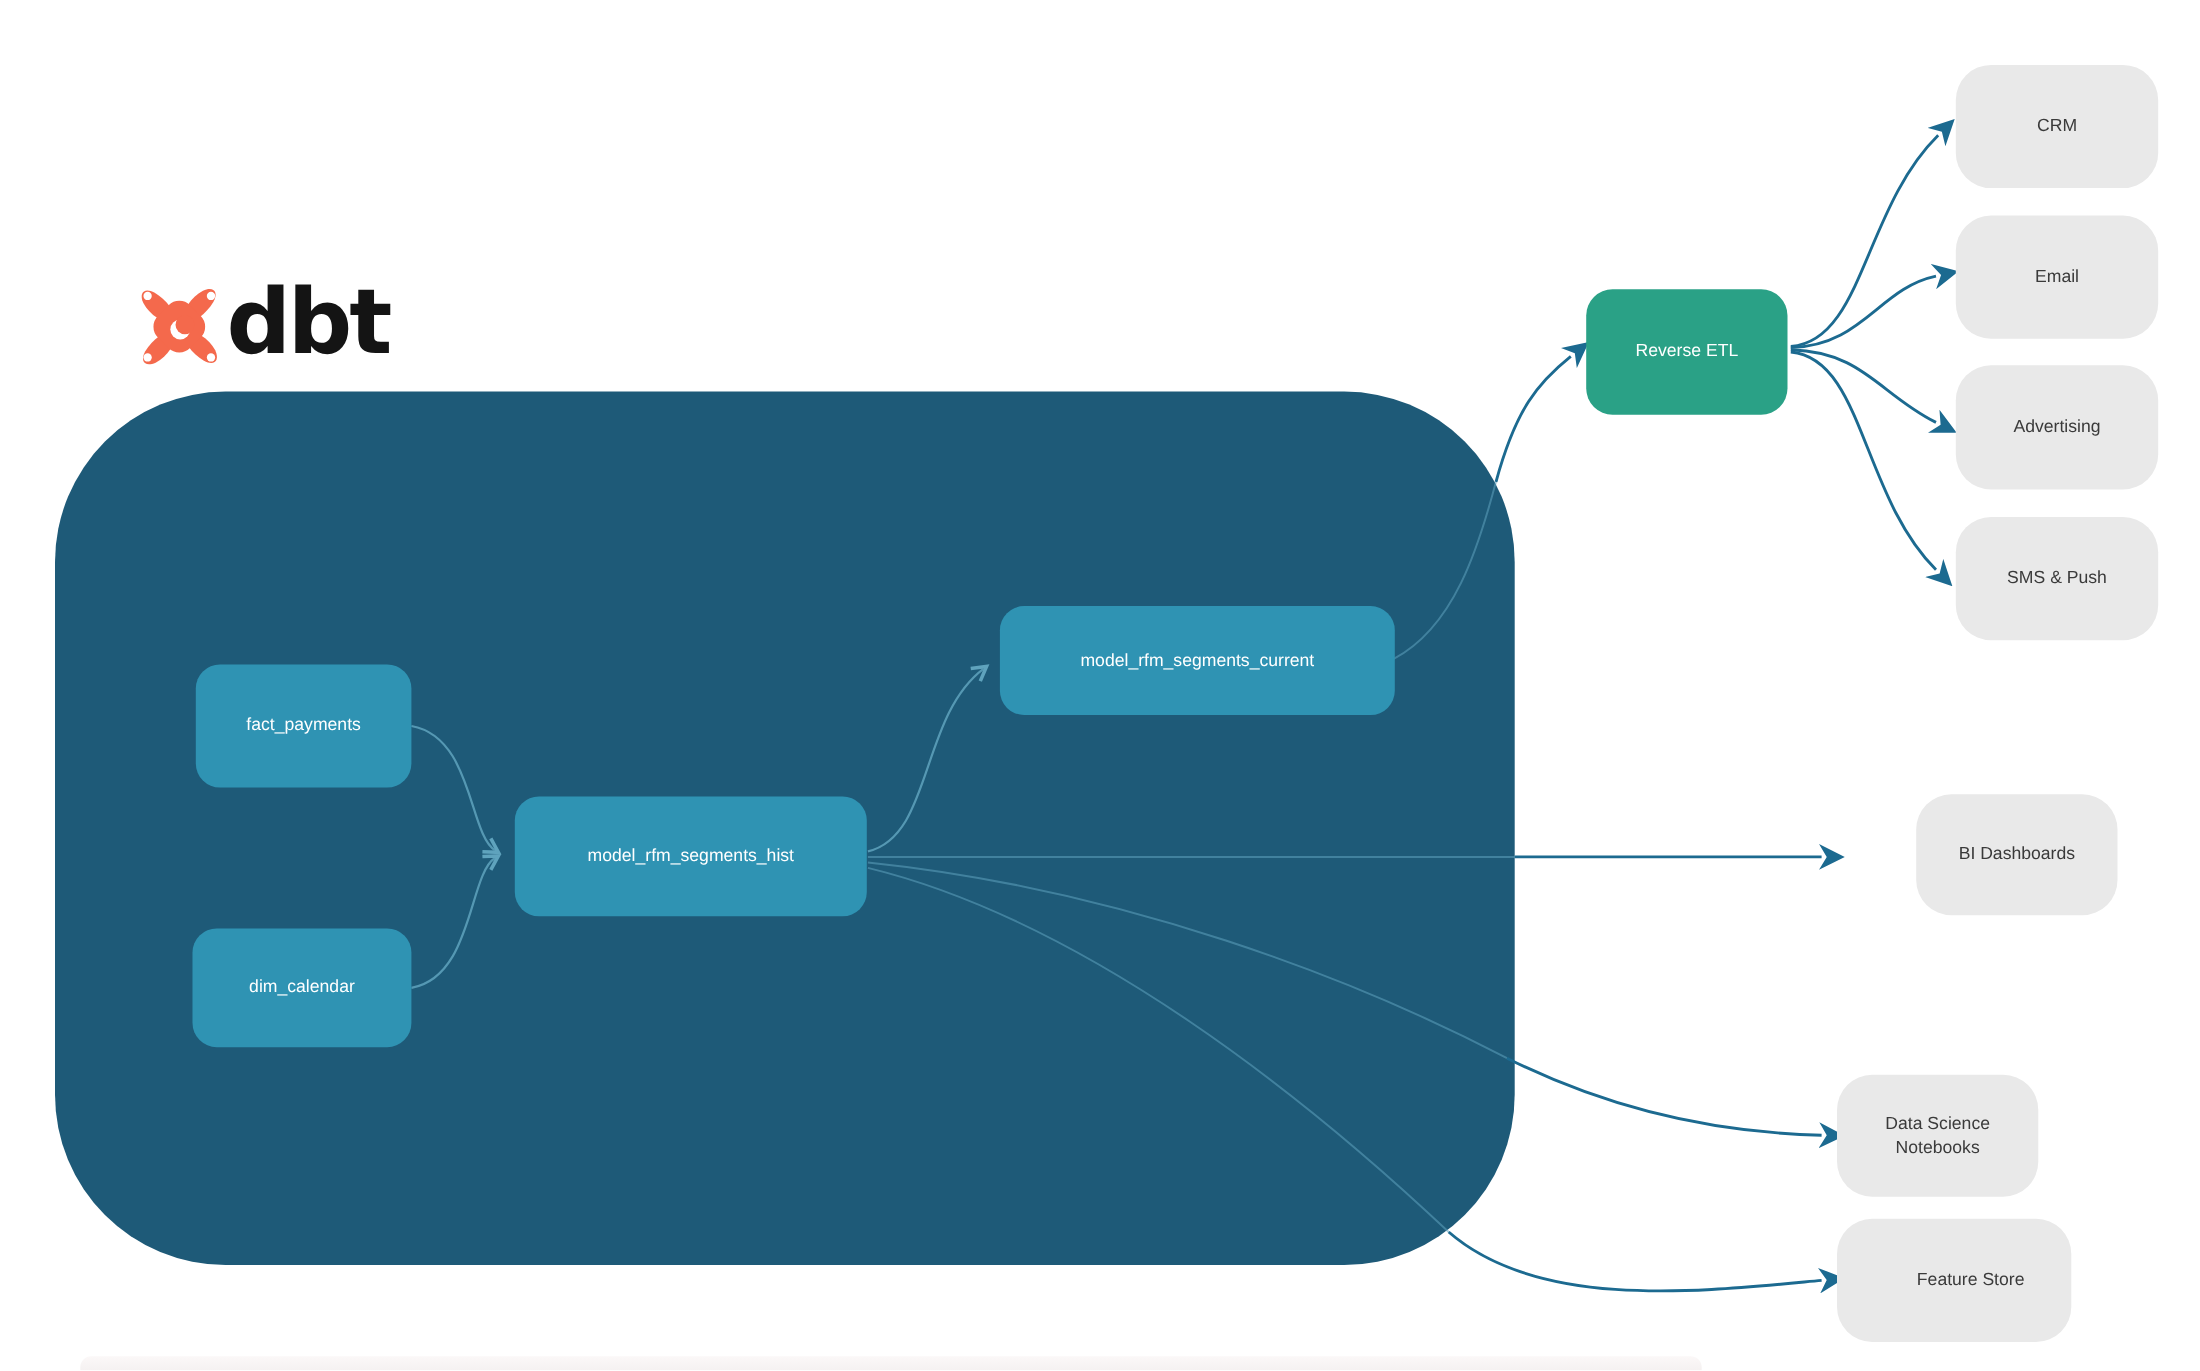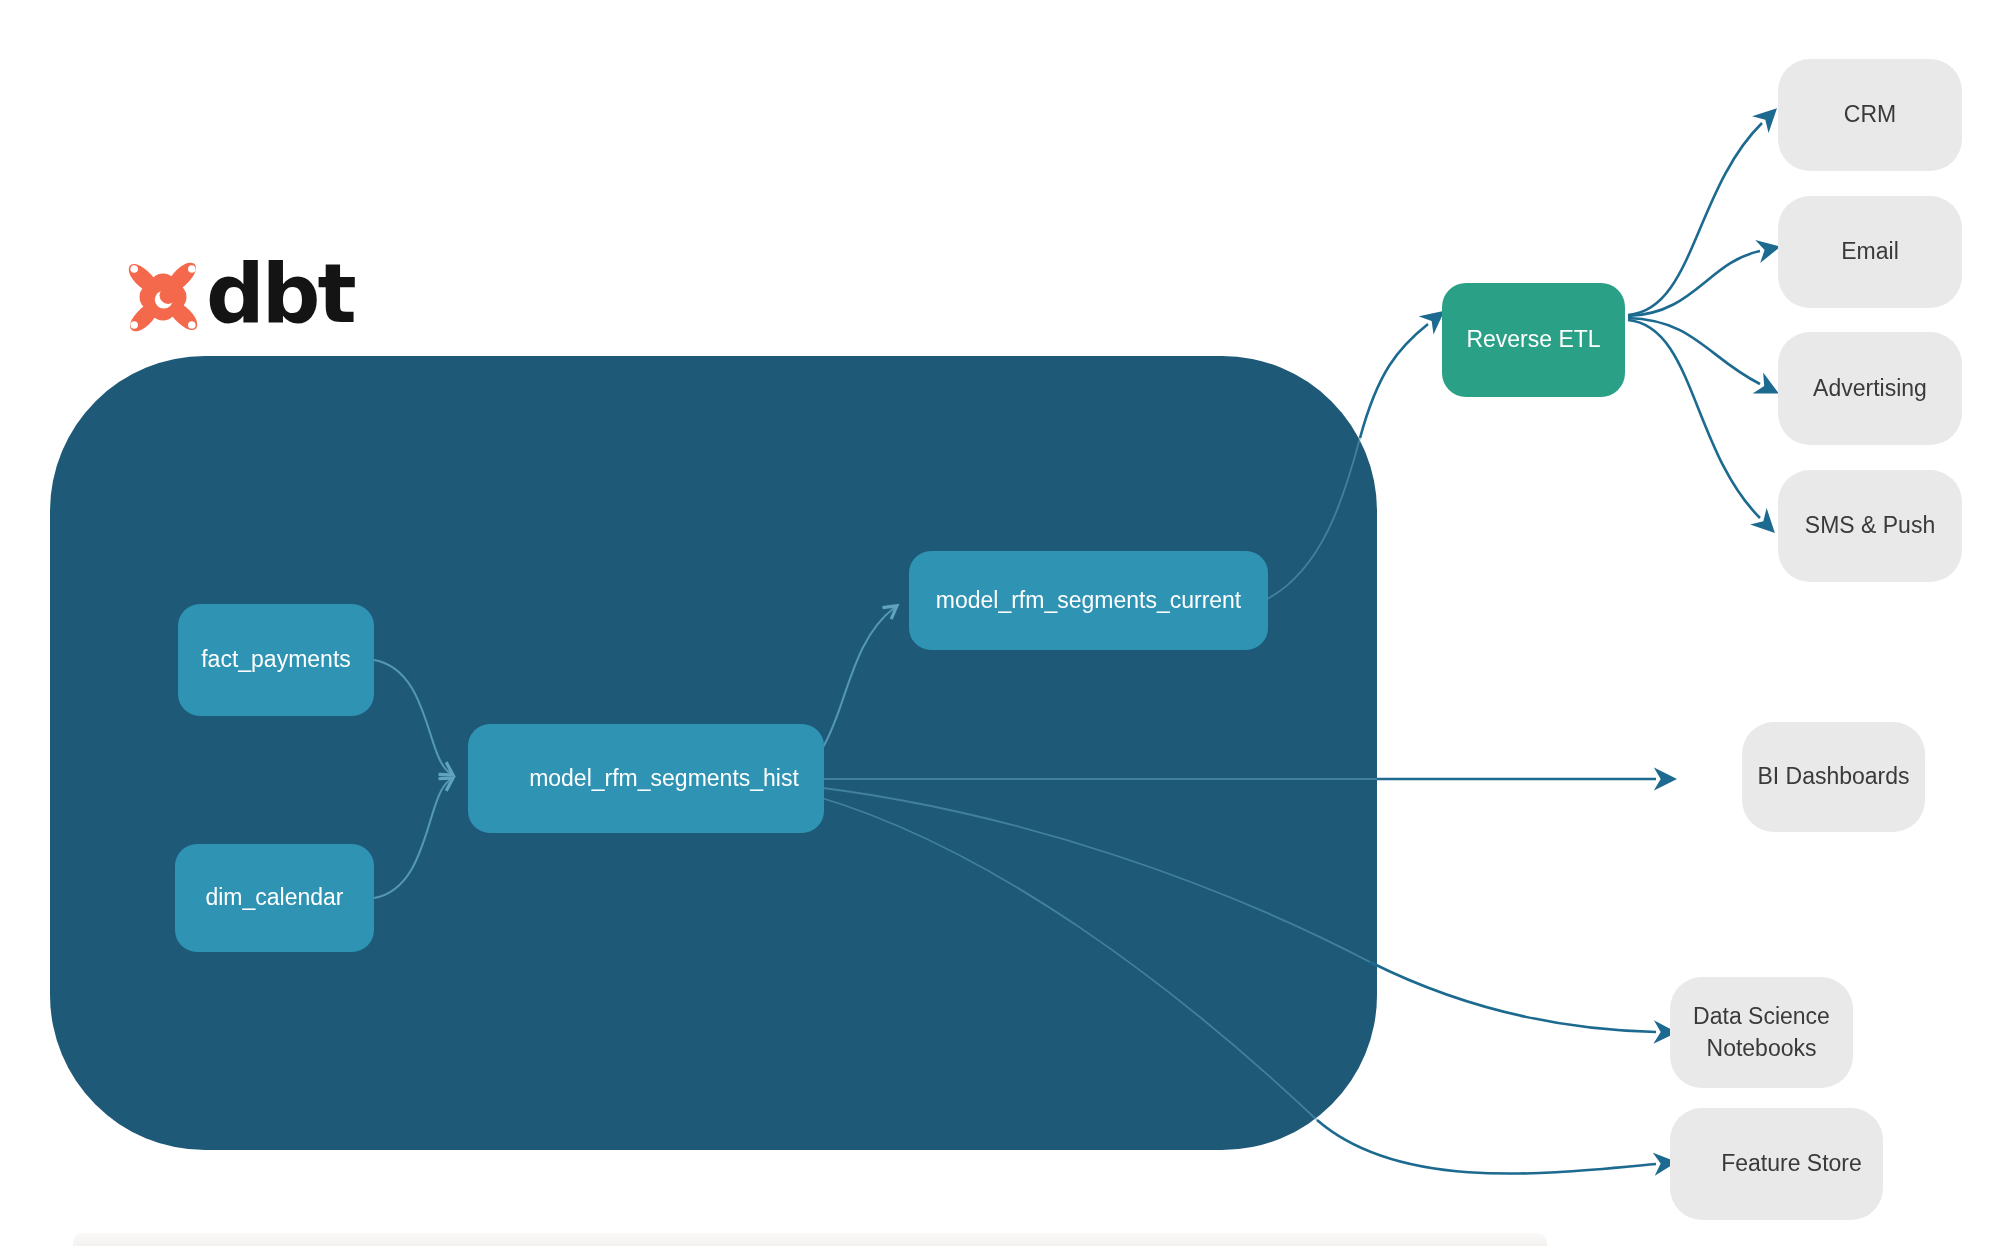--- a/index.html
+++ b/index.html
@@ -32,29 +32,29 @@
   .edges{position:absolute;left:0;top:0;width:2000px;height:1246px;pointer-events:none;}
   .edge-dark{fill:none;stroke:var(--arrow-dark,#1C6A90);stroke-width:2.6;}
   .edge-light{fill:none;stroke:var(--arrow-light,#5FA3BD);stroke-width:2;stroke-opacity:.85;}
   .edge-faint{fill:none;stroke:var(--arrow-light,#5FA3BD);stroke-width:1.8;stroke-opacity:.55;}
   .mk-dark{fill:var(--arrow-dark,#1C6A90);}
   .mk-light{fill:none;stroke:var(--arrow-light,#5FA3BD);stroke-width:1.8;}
 
   
   .node{
     position:absolute;display:flex;align-items:center;justify-content:center;
-    text-align:center;font-size:23px;line-height:1.35;
+    text-align:center;font-size:16px;line-height:1.35;
   }
   .node-teal{background:var(--node-teal,#2F93B3);color:#ffffff;border-radius:22px;}
-  .node-green{background:var(--node-green,#2AA186);color:#ffffff;border-radius:24px;margin-top:20px;}
+  .node-green{background:var(--node-green,#2AA186);color:#ffffff;border-radius:24px;}
   .node-gray{background:var(--node-gray,#E9E9E9);color:var(--node-gray-text,#3A3A3A);border-radius:32px;}
 
   .n-fact     {left:178px;top:604px;width:196px;height:112px;}
   .n-dim      {left:175px;top:844px;width:199px;height:108px;}
-  .n-hist     {left:468px;top:724px;width:320px;height:109px;padding-left:36px;}
+  .n-hist     {left:468px;top:724px;width:320px;height:109px;}
   .n-current  {left:909px;top:551px;width:359px;height:99px;}
   .n-retl     {left:1442px;top:263px;width:183px;height:114px;}
   .n-crm      {left:1778px;top:59px;width:184px;height:112px;}
   .n-email    {left:1778px;top:196px;width:184px;height:112px;}
   .n-adv      {left:1778px;top:332px;width:184px;height:113px;}
   .n-sms      {left:1778px;top:470px;width:184px;height:112px;}
   .n-bi       {left:1742px;top:722px;width:183px;height:110px;}
   .n-dsn      {left:1670px;top:977px;width:183px;height:111px;padding:0 18px;box-sizing:border-box;}
   .n-fs       {left:1670px;top:1108px;width:183px;height:112px;padding-left:30px;}
 

